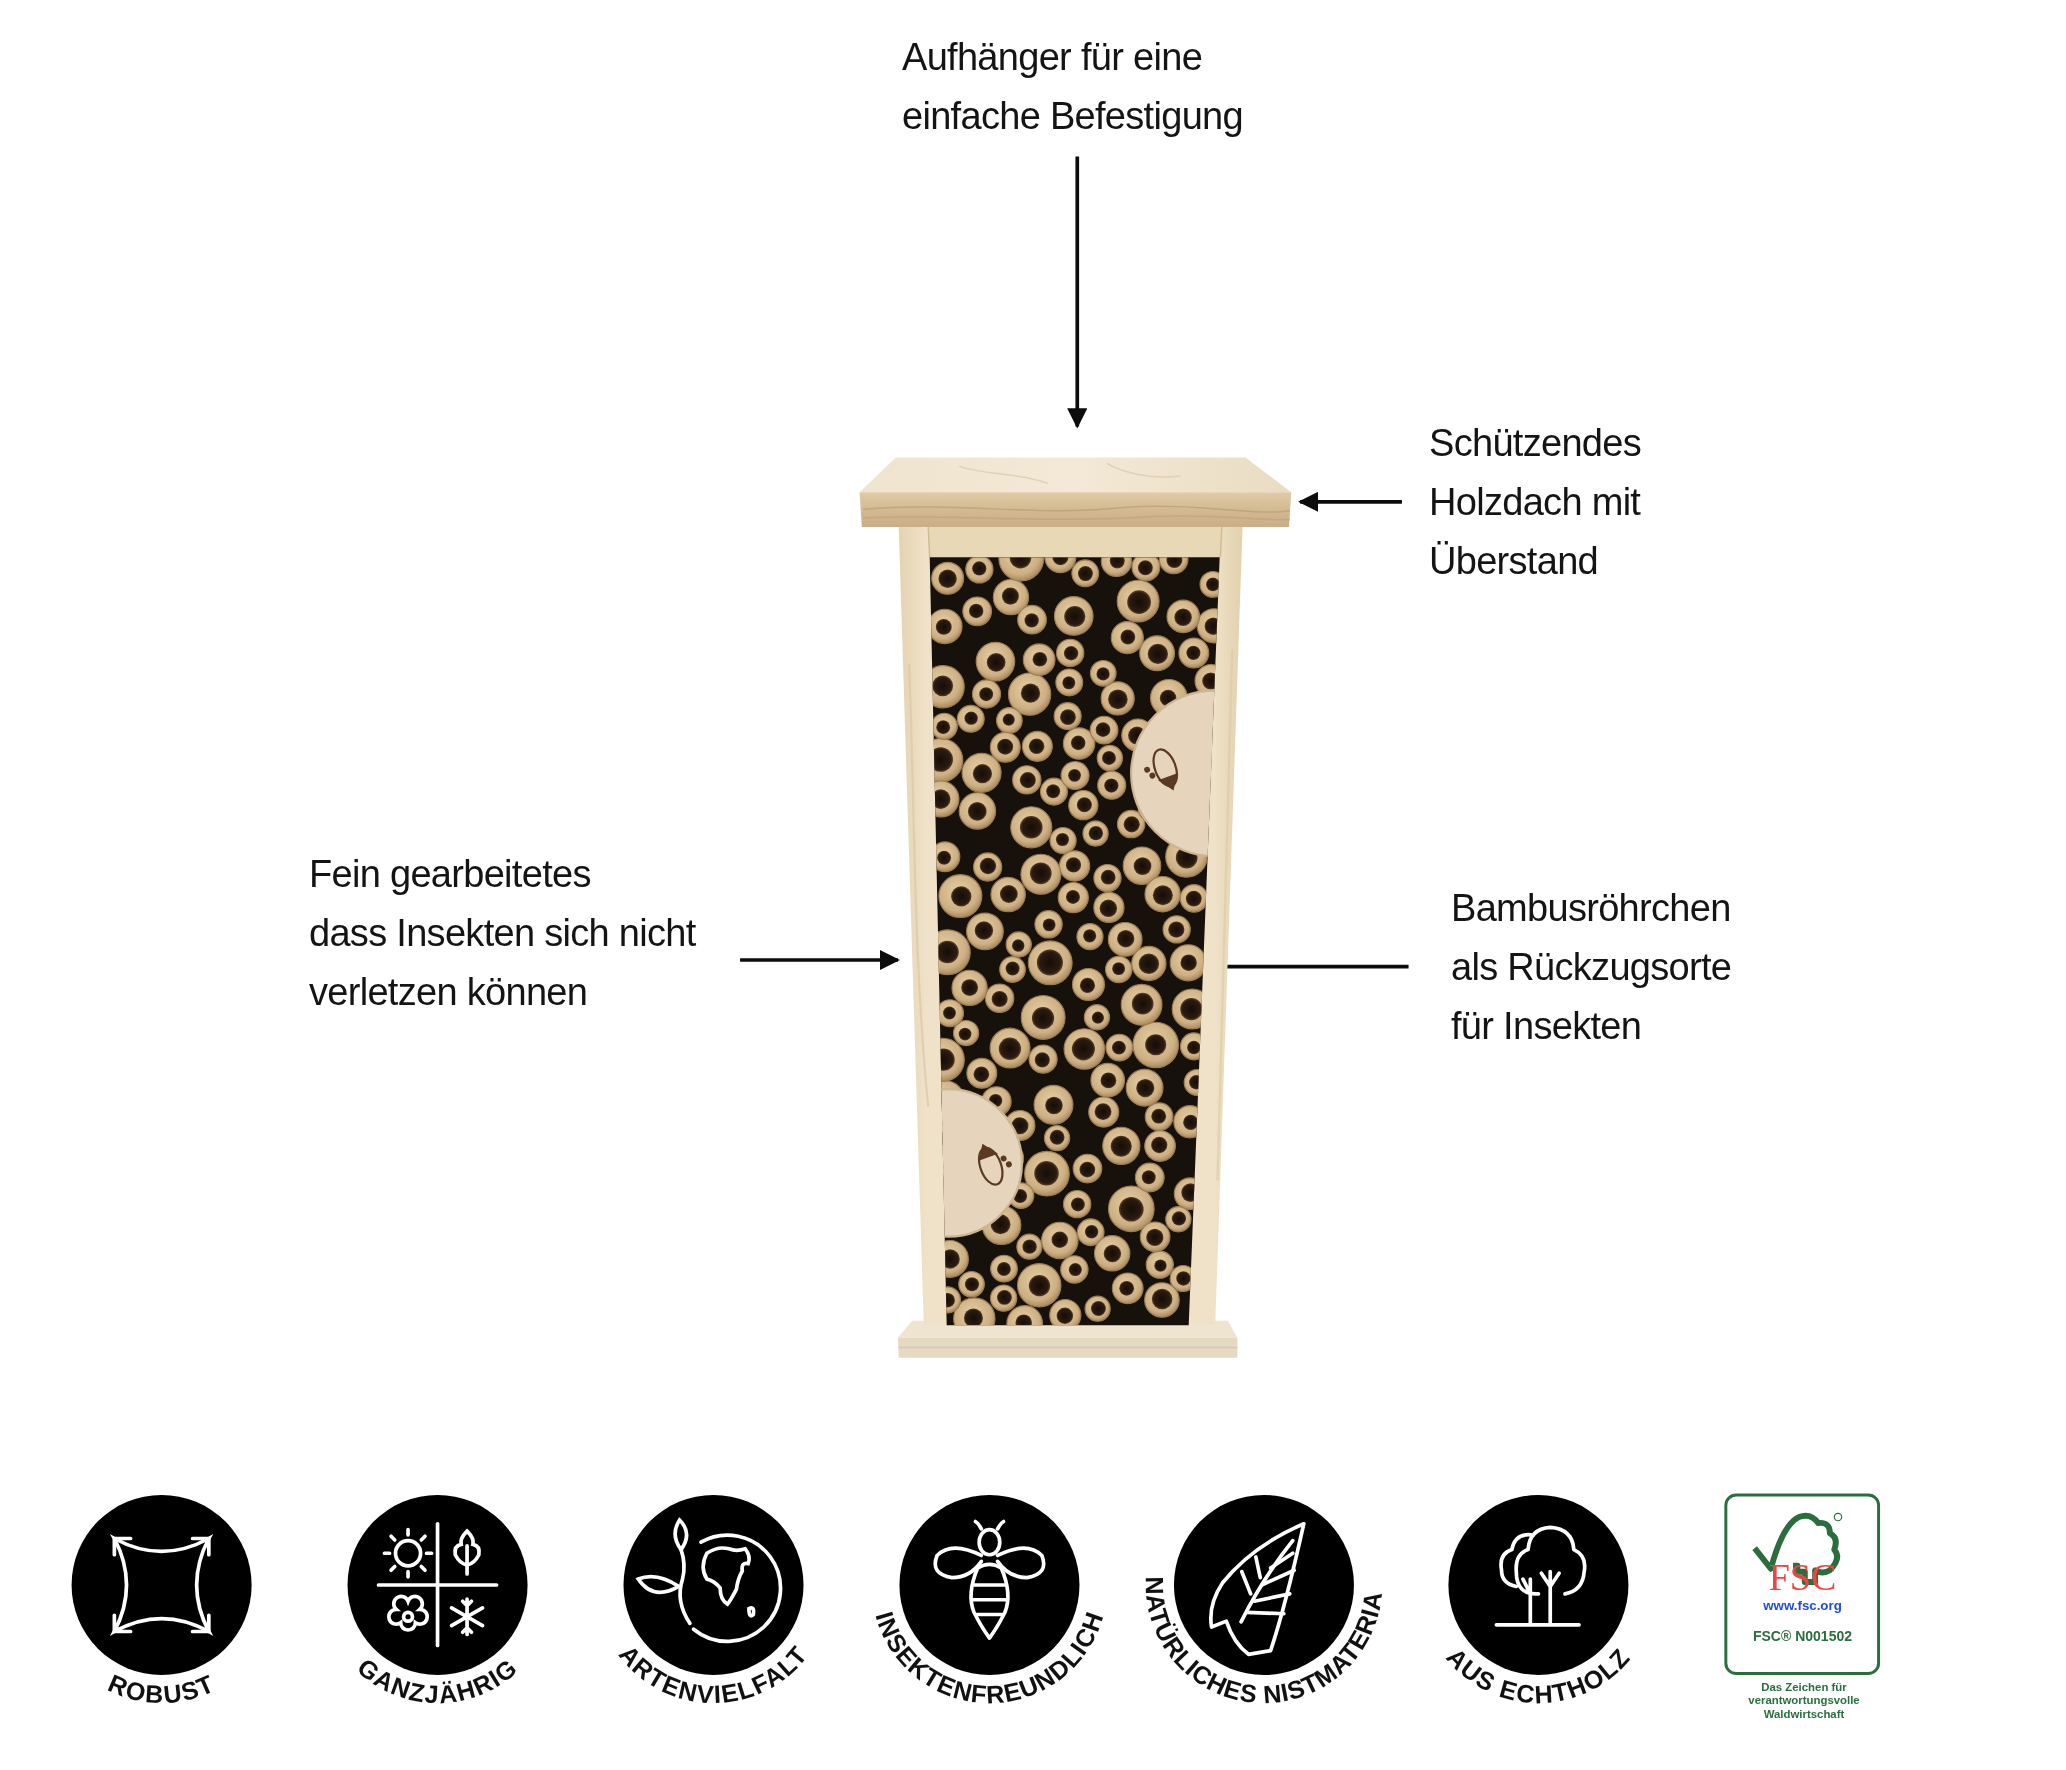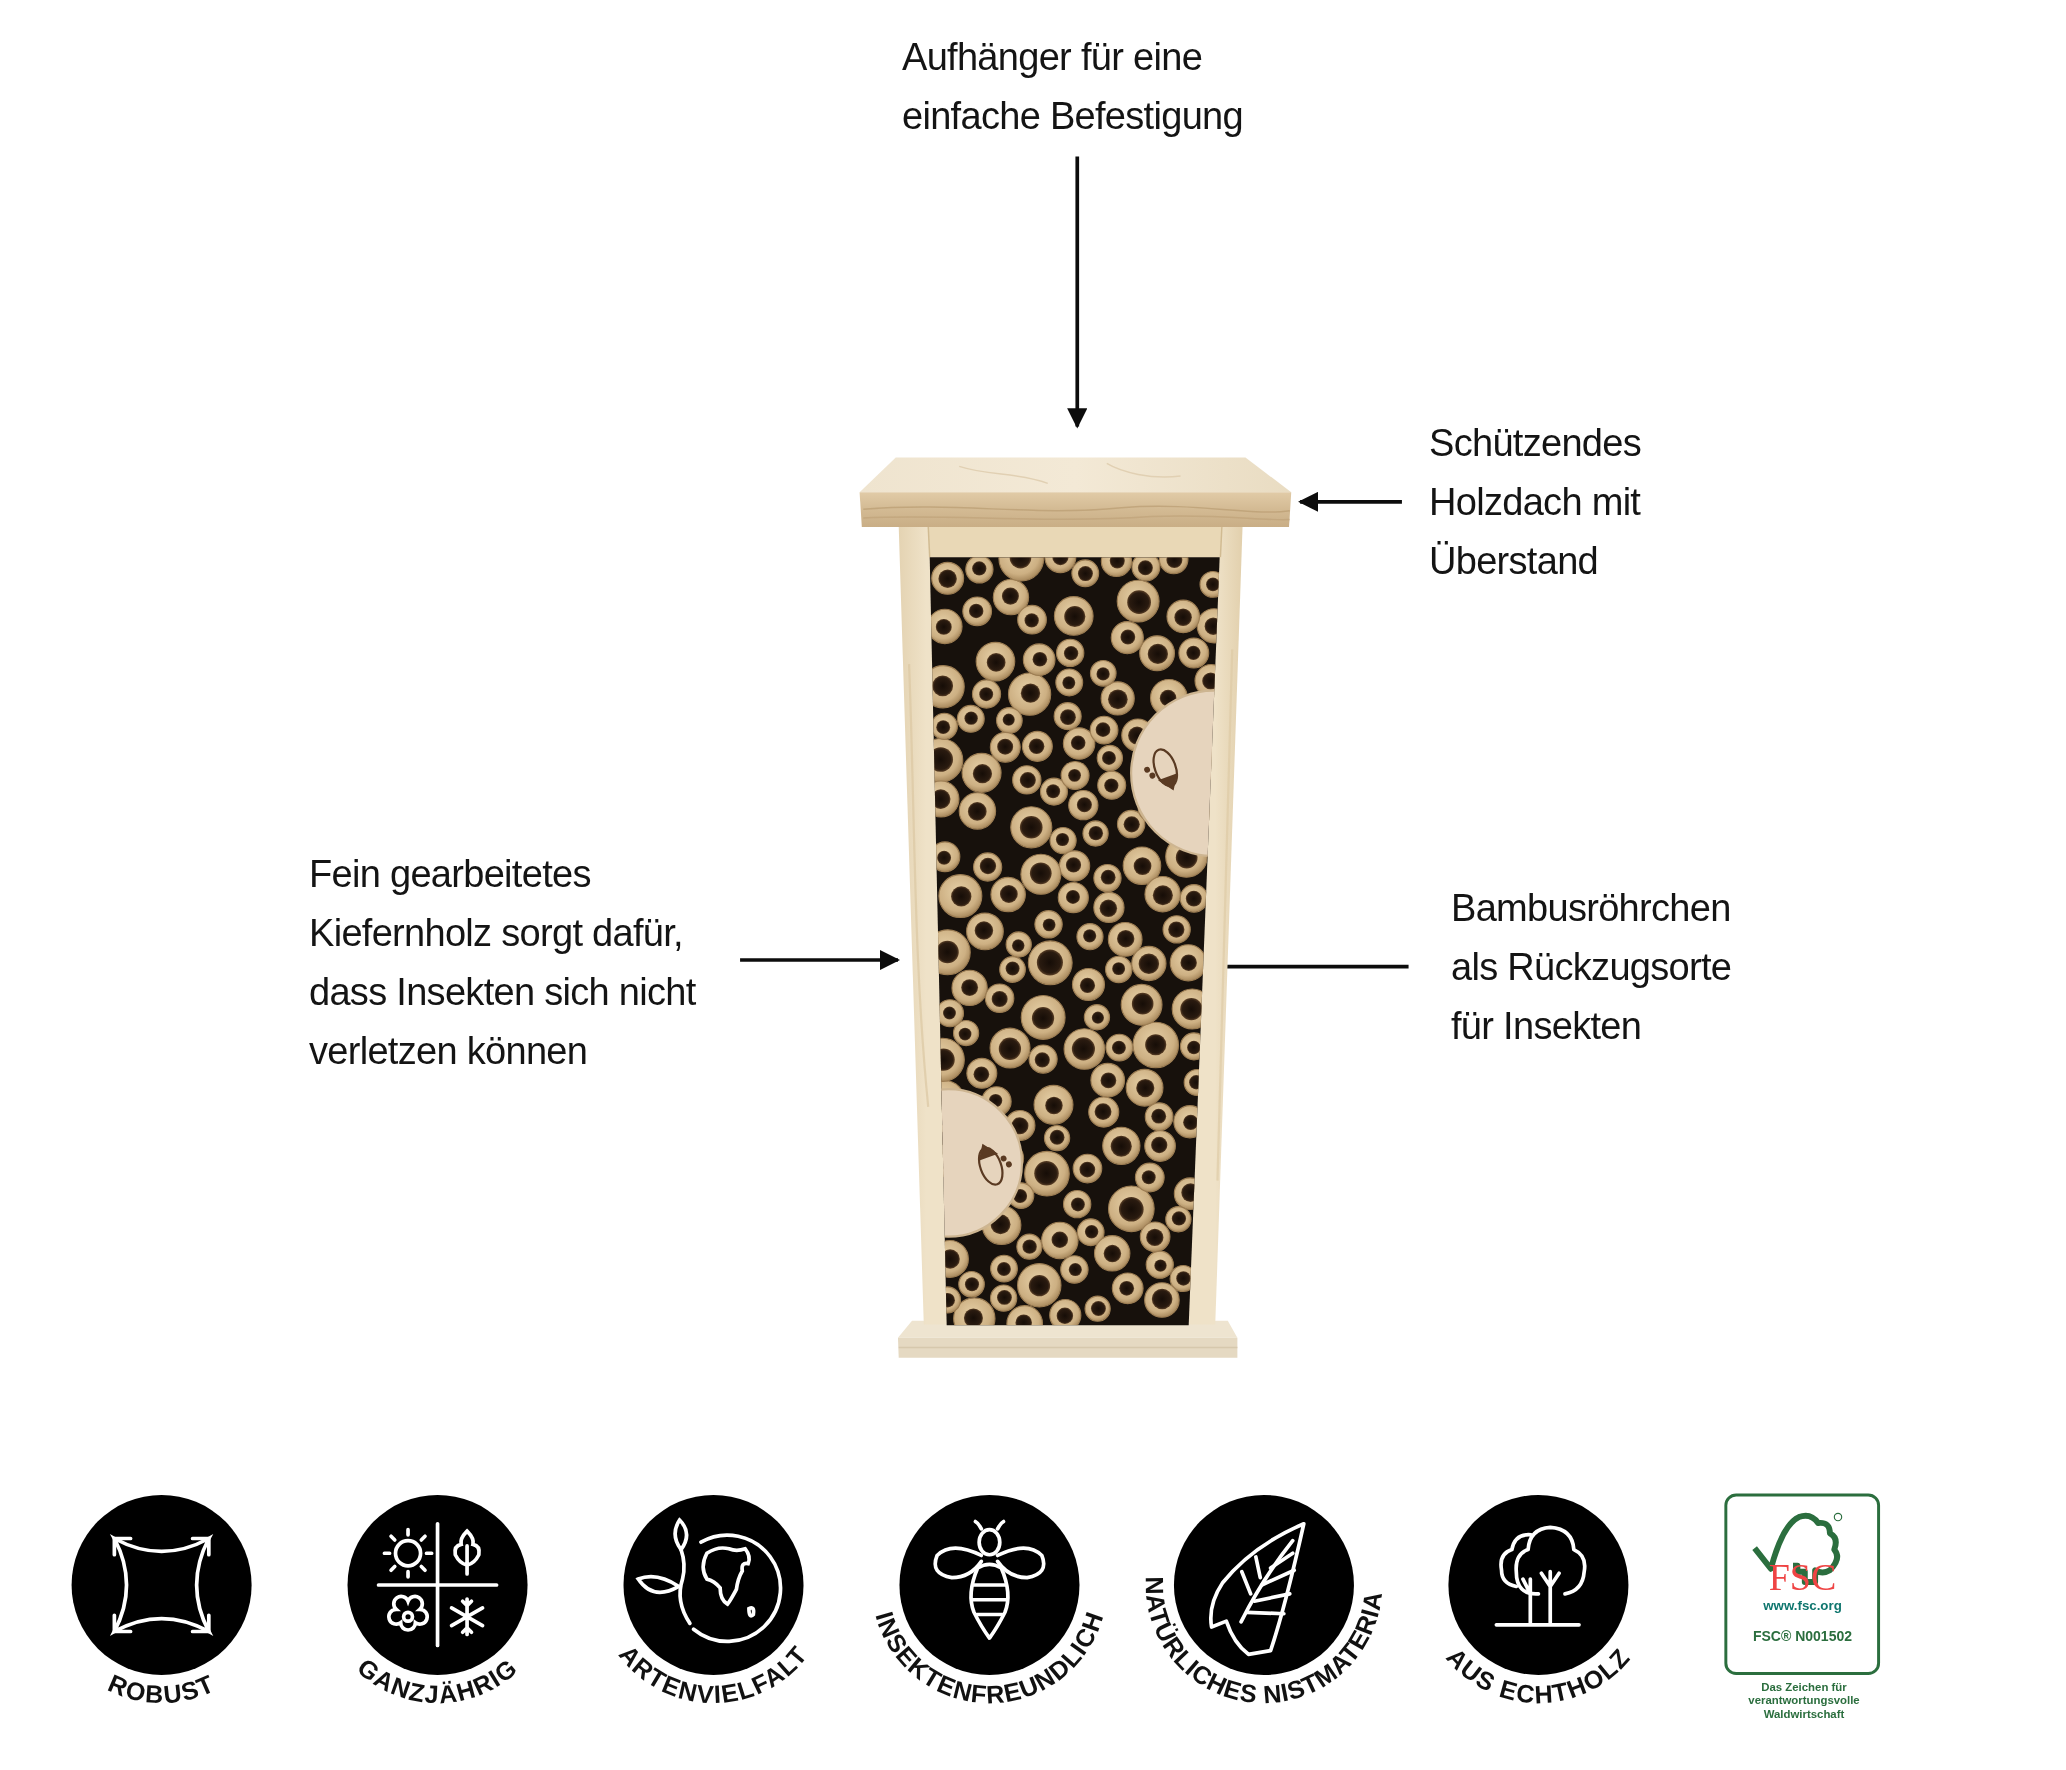--- a/index.html
+++ b/index.html
@@ -2,21 +2,21 @@
 <html style="font-size:11.8px"><head>
 <meta charset="utf-8">
 <style>
   html, body { margin:0; padding:0; background:#ffffff; }
   body { width:2066px; height:1771px; position:relative; overflow:hidden; font-family:"Liberation Sans", sans-serif; color:#111; }
   .label { position:absolute; font-family:"Liberation Sans", sans-serif; font-size:38px; line-height:59px; color:#141414; letter-spacing:-0.7px; white-space:nowrap; }
   .label span { display:block; }
   svg.stage { position:absolute; left:0; top:0; }
   .fsc-caption { position:absolute; left:1719px; width:170px; top:1681px; text-align:center; font-family:"Liberation Sans", sans-serif; font-weight:bold; font-size:11.4px; line-height:13.3px; color:#2b6e3e; }
   .fsc-caption span { display:block; }
-  .fsc-url { position:absolute; left:1726px; width:153px; top:1598px; text-align:center; font-family:"Liberation Sans", sans-serif; font-weight:bold; font-size:13.3px; color:#0f766e; }
+  .fsc-url { position:absolute; left:1726px; width:153px; top:1598px; text-align:center; font-family:"Liberation Sans", sans-serif; font-weight:bold; font-size:13.3px; color:#1d4ed8; }
   .fsc-code { position:absolute; left:1726px; width:153px; top:1628px; text-align:center; font-family:"Liberation Sans", sans-serif; font-weight:bold; font-size:14px; color:#2b6e3e; }
   .fsc-wordmark { position:absolute; left:1726px; width:153px; top:1558px; text-align:center; font-family:Liberation Serif, serif; font-size:38px; line-height:38px; color:#ef4444; }
 </style>
 </head>
 <body>
 
 <svg class="stage" width="2066" height="1771" viewBox="0 0 2800 2400" xmlns="http://www.w3.org/2000/svg">
   <defs>
     <marker id="ah" viewBox="0 0 10 10" refX="9" refY="5" markerWidth="5.5" markerHeight="5.5" orient="auto-start-reverse" markerUnits="strokeWidth">
       <path d="M0,0 L10,5 L0,10 z" fill="#0c0c0c"></path>
@@ -511,21 +511,20 @@
 </div>
 
 <div class="label" style="left:1429px; top:414px;">
   <span>Schützendes</span>
   <span>Holzdach mit</span>
   <span>Überstand</span>
 </div>
 
 <div class="label" style="left:309px; top:845px;">
   <span>Fein gearbeitetes</span>
-  <span>Kiefernholz sorgt dafür,</span>
   <span>dass Insekten sich nicht</span>
   <span>verletzen können</span>
 </div>
 
 <div class="label" style="left:1439px; top:879px;margin-left:12px;">
   <span>Bambusröhrchen</span>
   <span>als Rückzugsorte</span>
   <span>für Insekten</span>
 </div>
 

